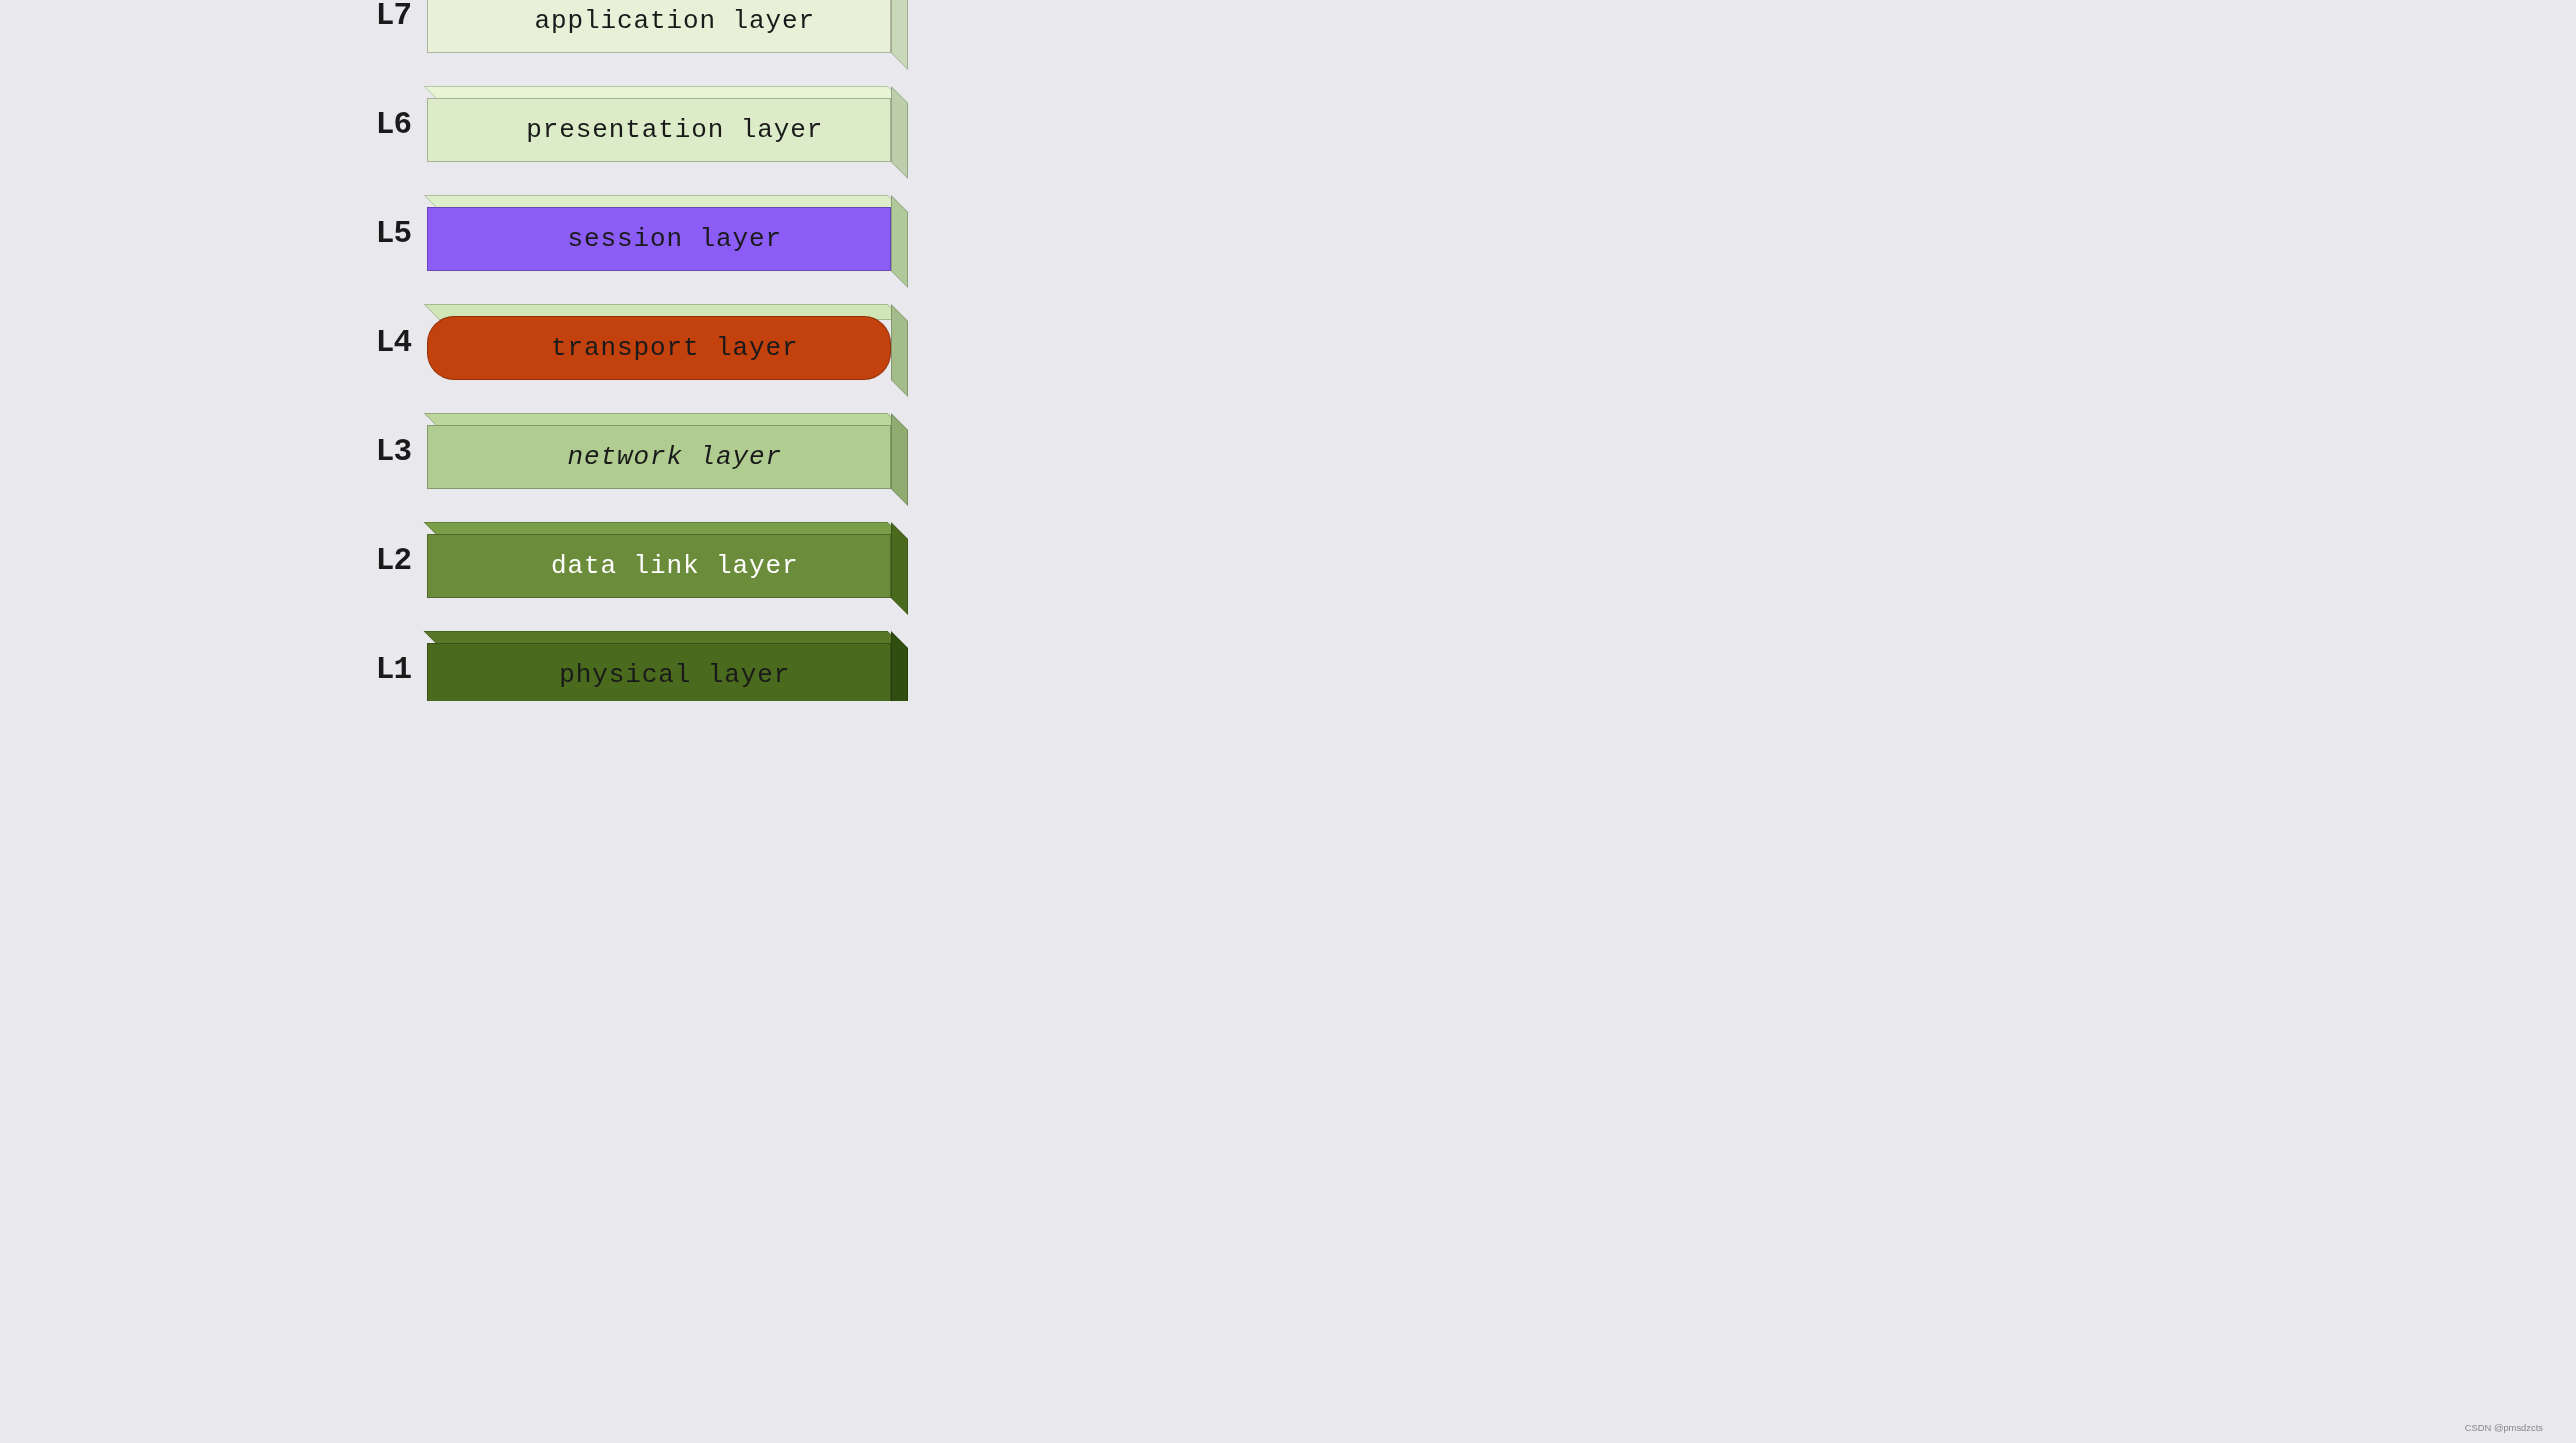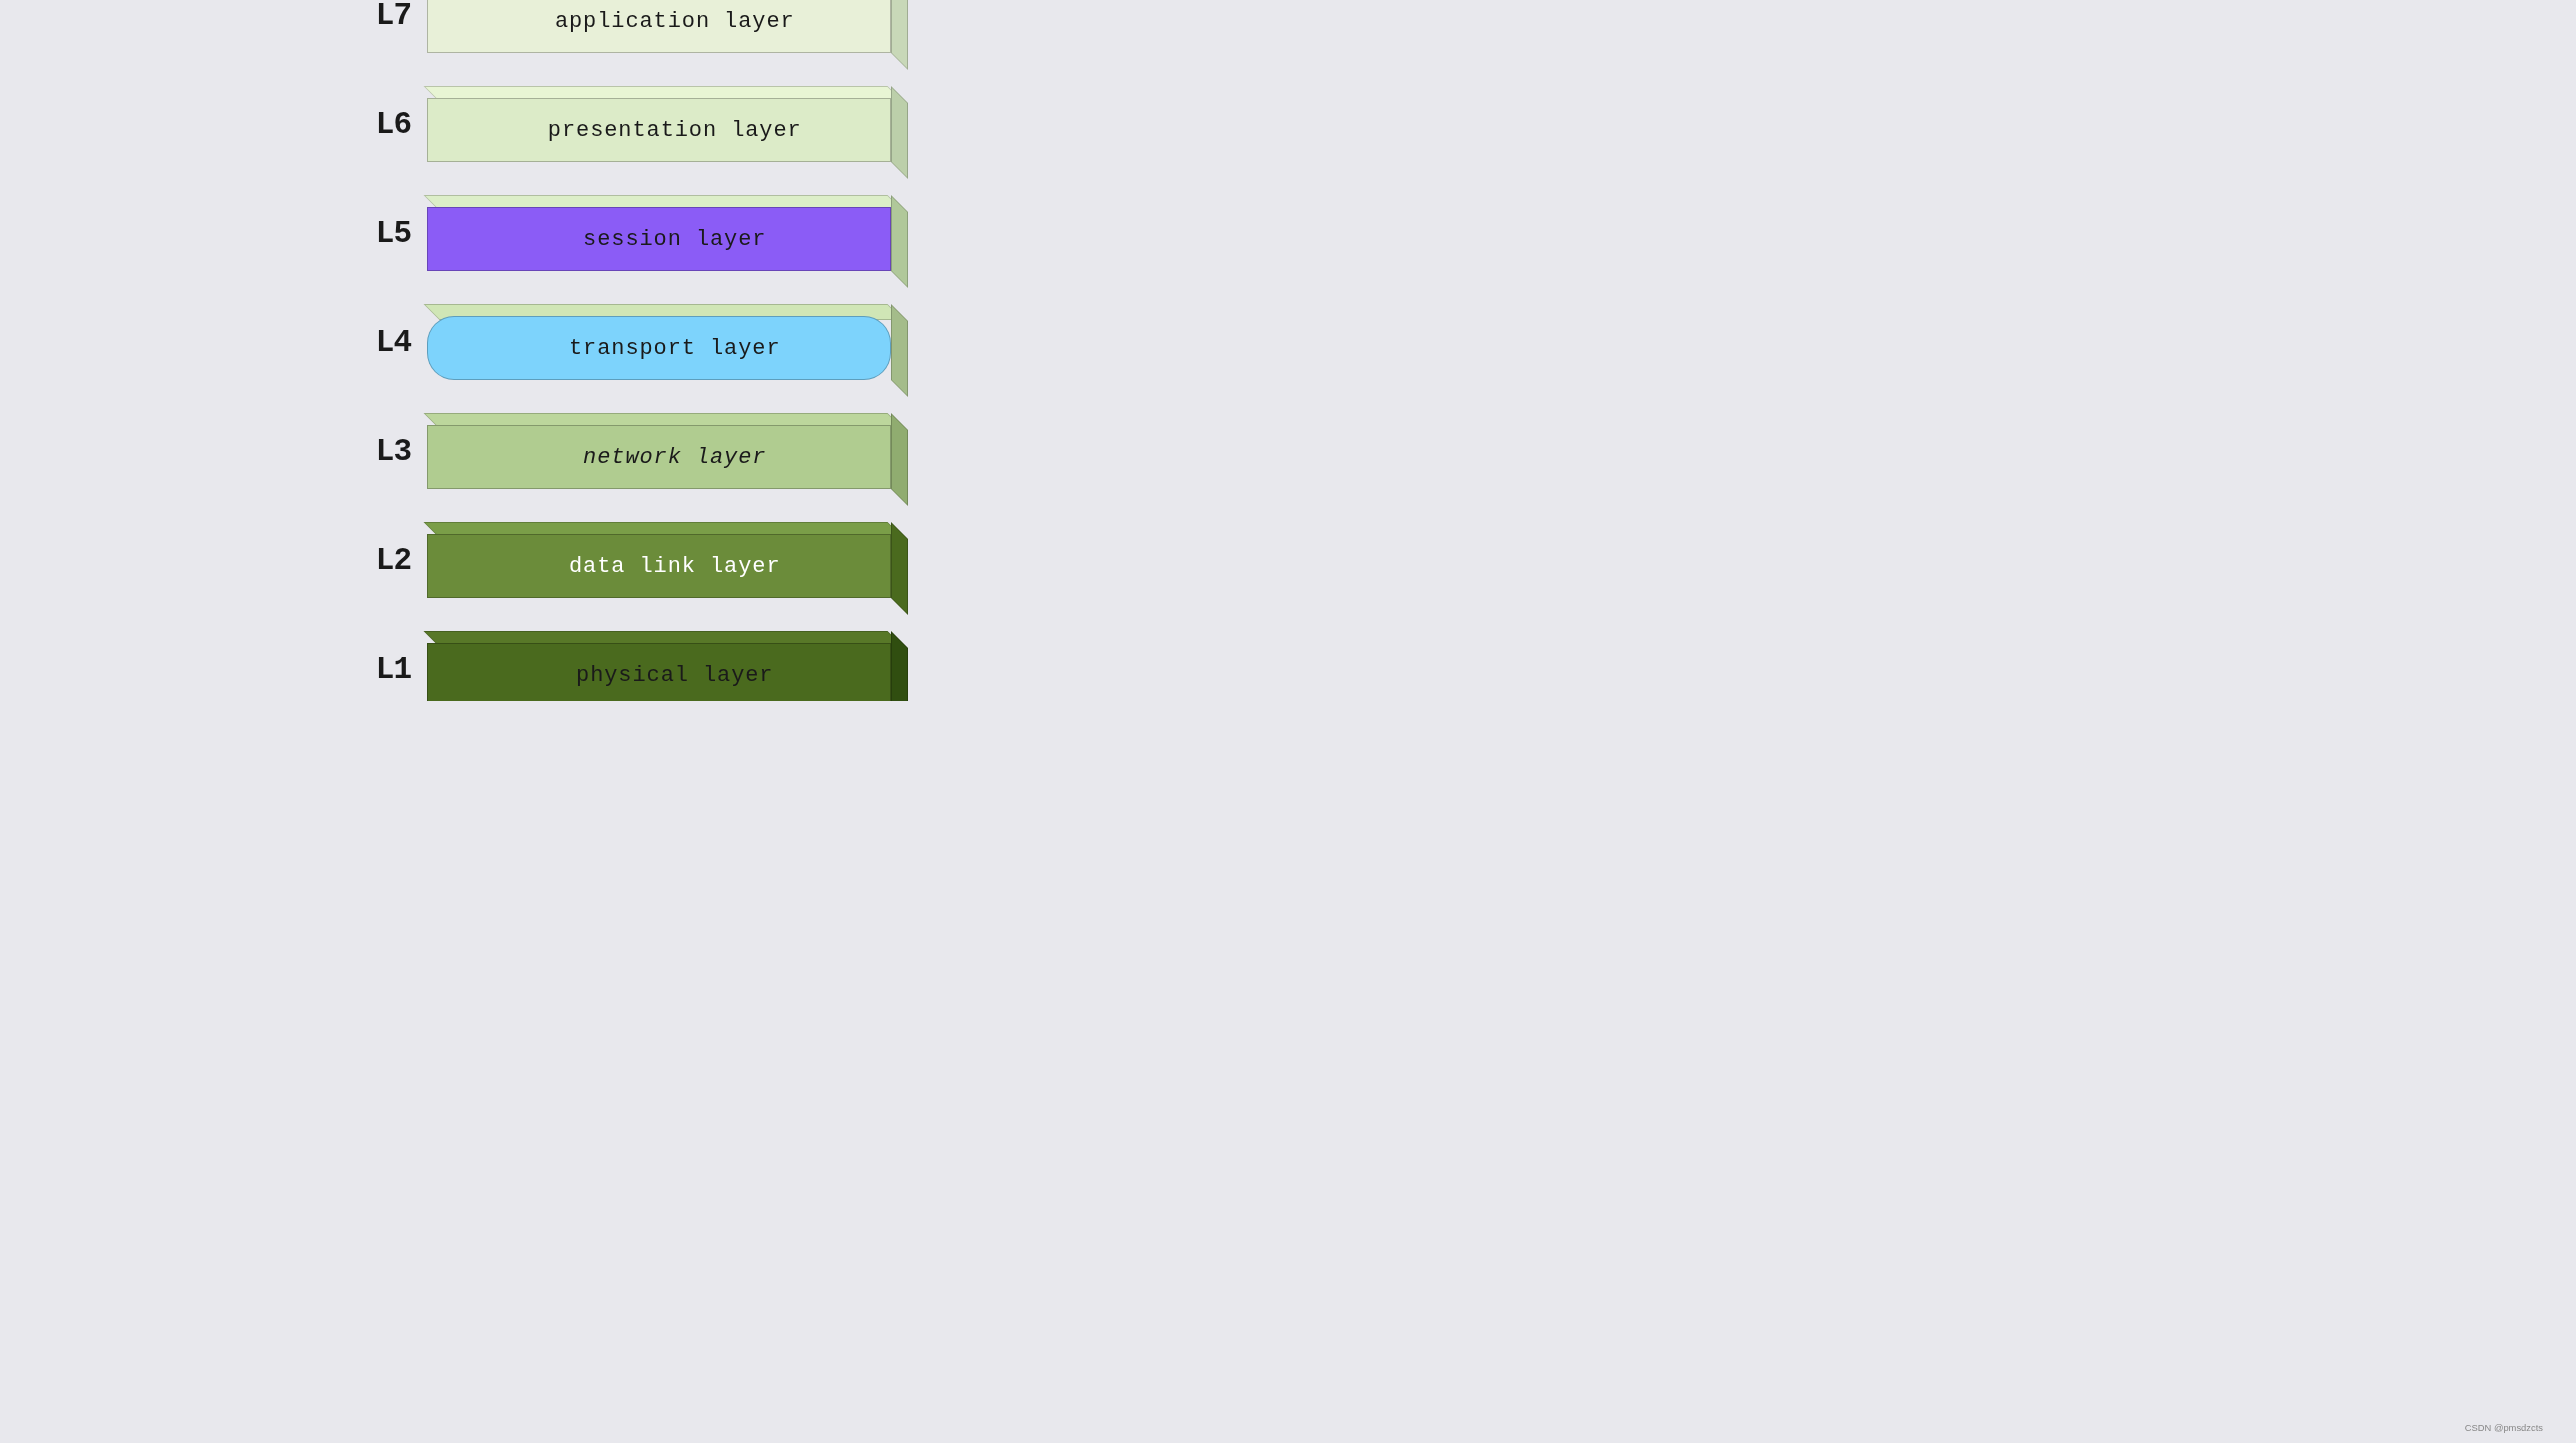--- a/index.html
+++ b/index.html
@@ -81,21 +81,21 @@
       top: 0;
       width: 17px;
       height: 76px;
       transform: skewY(45deg);
       transform-origin: top left;
       border: 1.3px solid rgba(0,0,0,0.2);
     }
 
     .block-text {
       font-family: 'Courier New', Courier, monospace;
-      font-size: 22px;
+      font-size: 26px;
       letter-spacing: 0.9px;
       color: #1a1a1a;
       z-index: 2;
       position: relative;
       margin-left: 32px;
     }
 
     
     
     .layer-7 .block-front { background: #e8f0d8; }
@@ -106,21 +106,21 @@
     .layer-6 .block-front { background: #dcebc8; }
     .layer-6 .block-top   { background: #e8f5d4; }
     .layer-6 .block-right { background: #bccfaa; }
 
     
     .layer-5 .block-front { background: #8b5cf6; }
     .layer-5 .block-top   { background: #dceec8; }
     .layer-5 .block-right { background: #b0c89a; }
 
     
-    .layer-4 .block-front { background: #7dd3fc; border-radius: 27px; }
+    .layer-4 .block-front { background: #c2410c; border-radius: 27px; }
     .layer-4 .block-top   { background: #d0e6b6; }
     .layer-4 .block-right { background: #a4bc8a; }
 
     
     .layer-3 .block-front { background: #b0cc90; font-style: italic; }
     .layer-3 .block-top   { background: #bcd69c; }
     .layer-3 .block-right { background: #90ac70; }
 
     
     .layer-2 .block-front { background: #6b8c3a; }

